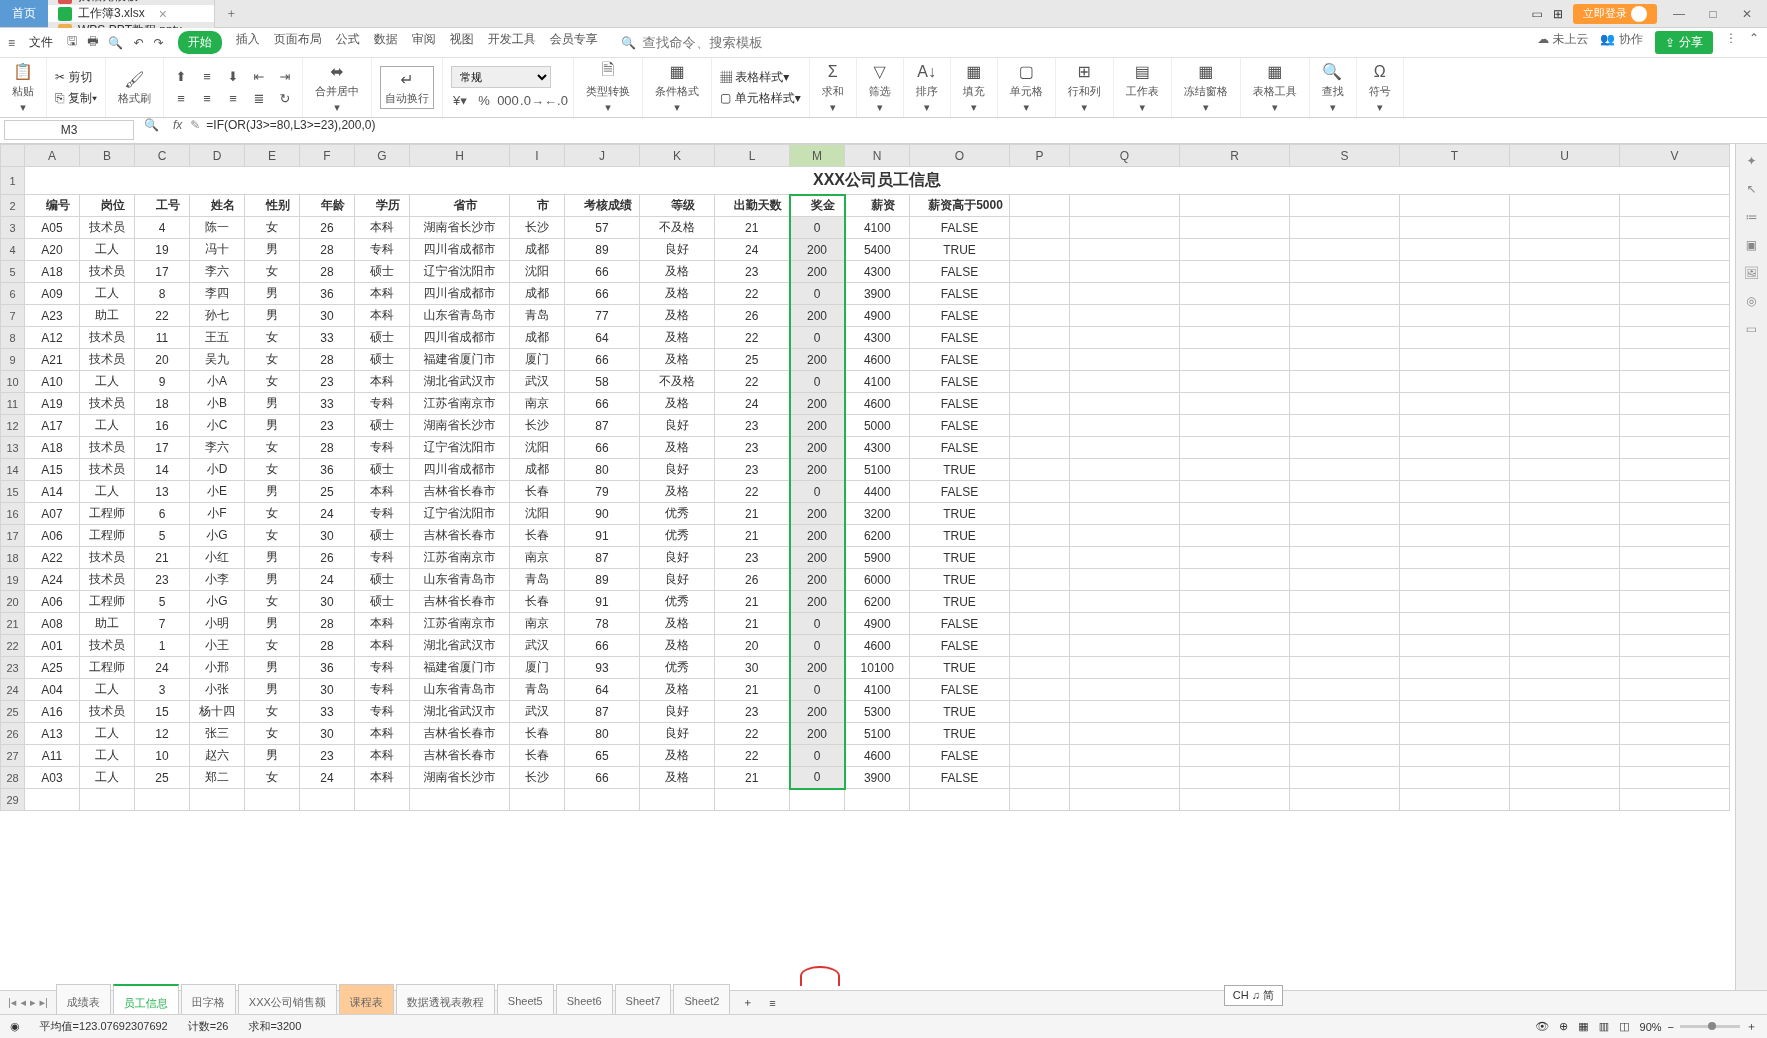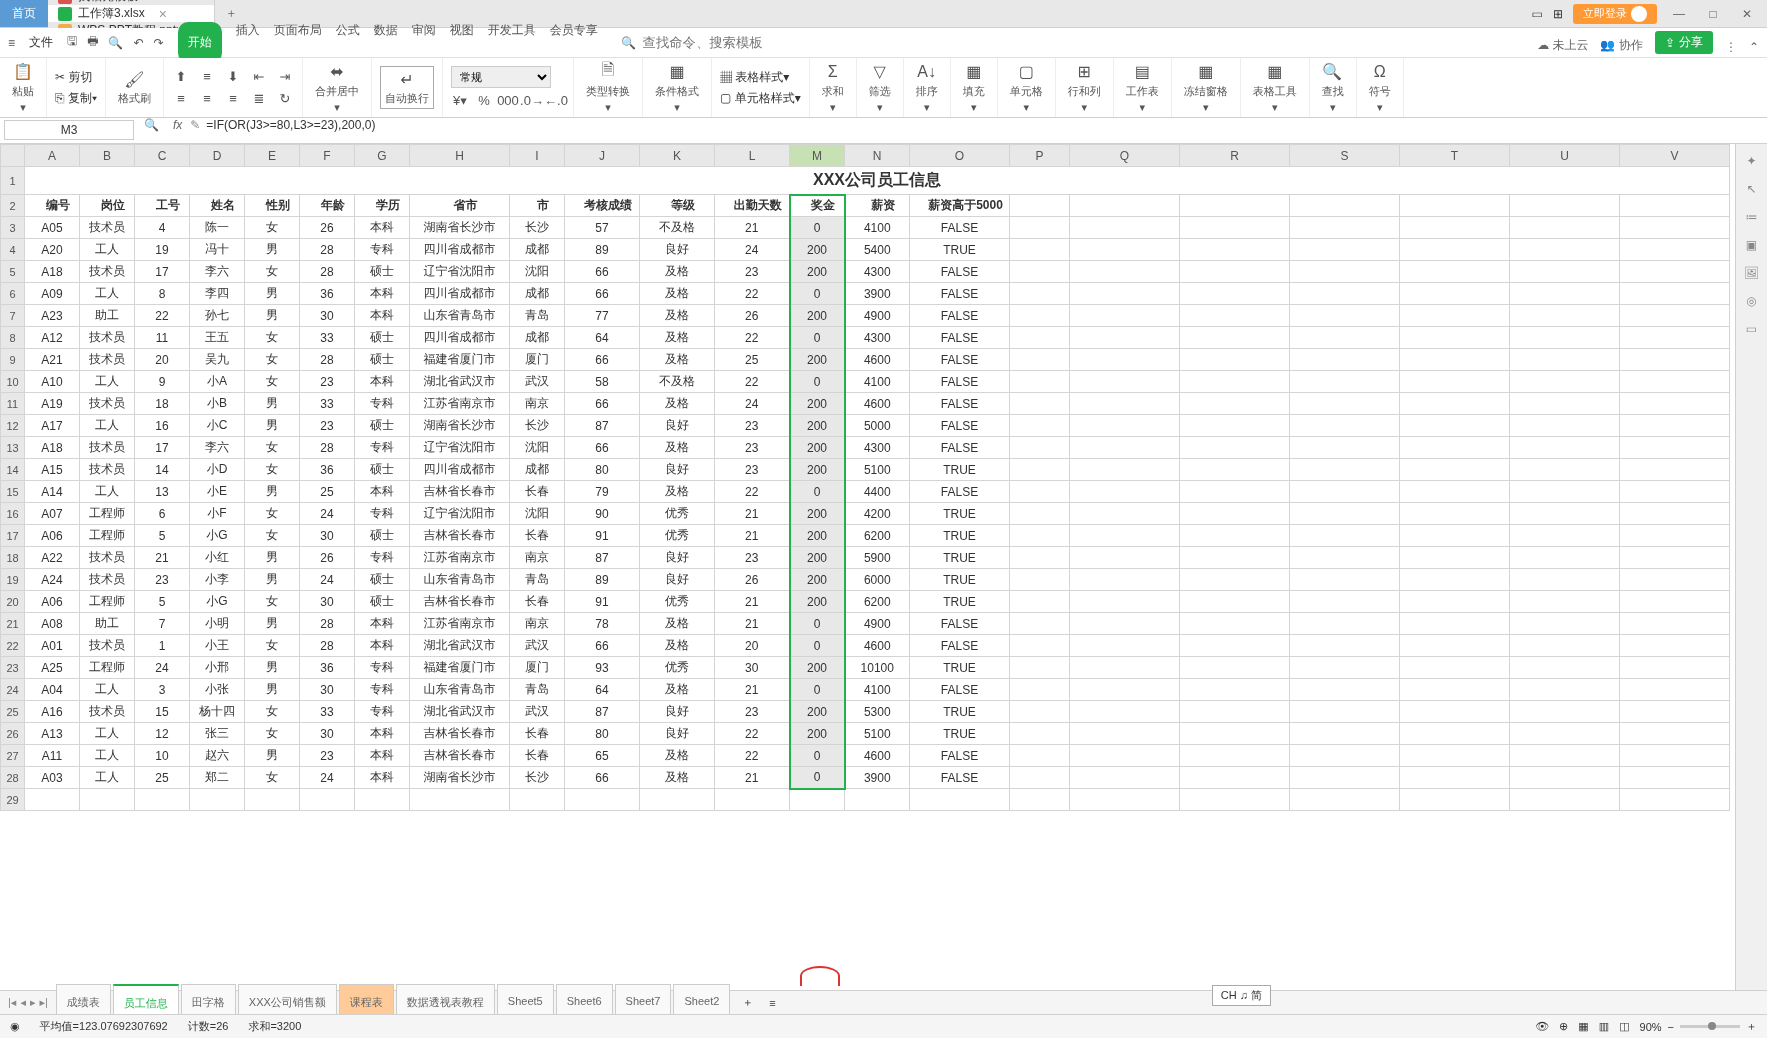--- a/index.html
+++ b/index.html
@@ -14,24 +14,24 @@
 .new-tab{padding:0 10px;color:#666;}
 .topbar-right{margin-left:auto;display:flex;align-items:center;gap:10px;padding-right:8px;}
 .login-btn{background:#ff9933;color:#fff;padding:2px 10px;border-radius:3px;display:flex;align-items:center;gap:4px;font-size:11px;}
 .avatar{width:16px;height:16px;border-radius:50%;background:#fff;display:inline-block;}
 .win-btn{width:24px;text-align:center;color:#666;}
 .menubar{height:30px;background:#fff;display:flex;align-items:center;padding:0 8px;gap:14px;border-bottom:1px solid #e0e0e0;font-size:12px;}
 .menu-icon{color:#555;}
 .file-btn{color:#333;}
 .qat{display:flex;gap:10px;align-items:center;color:#555;}
 .menu-tab{color:#555;cursor:pointer;}
-.menu-tab.active{background:#22b14c;color:#fff;padding:12px 10px;border-radius:10px;}
+.menu-tab.active{background:#22b14c;color:#fff;padding:3px 10px;border-radius:10px;}
 .search-area{display:flex;align-items:center;gap:6px;color:#999;margin-left:10px;}
 .search-input{border:none;outline:none;color:#999;width:140px;}
-.menubar-right{margin-left:auto;display:flex;align-items:flex-end;gap:12px;color:#666;}
+.menubar-right{margin-left:auto;display:flex;align-items:flex-start;gap:12px;color:#666;}
 .share-btn{background:#22b14c;color:#fff;padding:3px 10px;border-radius:3px;display:flex;align-items:center;gap:4px;}
 .ribbon{height:60px;background:#fff;display:flex;border-bottom:1px solid #d0d0d0;align-items:stretch;}
 .rgroup{display:flex;flex-direction:column;justify-content:center;padding:0 8px;border-right:1px solid #eee;gap:4px;}
 .rgroup .rrow{display:flex;gap:8px;align-items:center;}
 .rbtn{display:flex;flex-direction:column;align-items:center;gap:2px;font-size:11px;color:#555;padding:0 4px;}
 .ricon{width:20px;height:20px;display:flex;align-items:center;justify-content:center;font-size:16px;}
 .font-select{border:1px solid #ccc;padding:1px 4px;font-size:11px;width:110px;height:20px;}
 .size-select{border:1px solid #ccc;padding:1px 4px;font-size:11px;width:40px;height:20px;}
 .fmt-btn{width:18px;height:18px;display:flex;align-items:center;justify-content:center;color:#555;font-size:13px;}
 .num-select{border:1px solid #ccc;padding:1px 4px;font-size:11px;width:100px;height:22px;}
@@ -54,21 +54,21 @@
 .bonus-cell{border-left:2px solid #22b14c;border-right:2px solid #22b14c;}
 .bonus-last{border-bottom:2px solid #22b14c;}
 .rightbar{width:32px;background:#f0f0f0;border-left:1px solid #d0d0d0;display:flex;flex-direction:column;align-items:center;gap:14px;padding-top:10px;color:#888;}
 .sheet-tabs{height:24px;background:#f5f5f5;display:flex;align-items:center;border-top:1px solid #d0d0d0;font-size:11px;}
 .sheet-nav{display:flex;gap:4px;padding:0 8px;color:#888;}
 .sheet-tab{padding:10px 10px;border:1px solid #ccc;border-bottom:none;background:#f9f9f9;color:#666;margin-right:2px;}
 .sheet-tab.active{background:#fff;color:#22b14c;border-top:2px solid #22b14c;}
 .sheet-tab.highlight{background:#ffcc99;}
 .statusbar{height:24px;background:#f5f5f5;display:flex;align-items:center;border-top:1px solid #d0d0d0;font-size:11px;padding:0 10px;gap:20px;}
 .status-right{margin-left:auto;display:flex;align-items:center;gap:10px;}
-.ime-badge{position:absolute;bottom:32px;right:496px;border:1px solid #aaa;background:#fff;padding:2px 8px;font-size:11px;}
+.ime-badge{position:absolute;bottom:32px;right:484px;border:1px solid #aaa;background:#fff;padding:2px 8px;font-size:11px;}
 .zoom{display:flex;align-items:center;gap:6px;}
 .zoom-bar{width:60px;height:3px;background:#ccc;position:relative;}
 .zoom-dot{width:8px;height:8px;background:#888;border-radius:50%;position:absolute;top:-3px;left:28px;}
 .stamp{position:absolute;bottom:4px;left:800px;width:40px;height:20px;border:2px solid #d33;border-radius:50% 50% 0 0;border-bottom:none;color:#d33;font-size:9px;text-align:center;overflow:hidden;}
 </style>
 </head>
 <body>
 
 <div class="app">
 
@@ -667,21 +667,21 @@
               <td class="">小F</td>
               <td class="">女</td>
               <td class="">24</td>
               <td class="">专科</td>
               <td class="">辽宁省沈阳市</td>
               <td class="">沈阳</td>
               <td class="">90</td>
               <td class="">优秀</td>
               <td class="">21</td>
               <td class=" bonus-col bonus-cell">200</td>
-              <td class="">4200</td>
+              <td class="">3200</td>
               <td class="">TRUE</td>
               <td></td>
               <td></td>
               <td></td>
               <td></td>
               <td></td>
               <td></td>
               <td></td>
             </tr>
             <tr>

